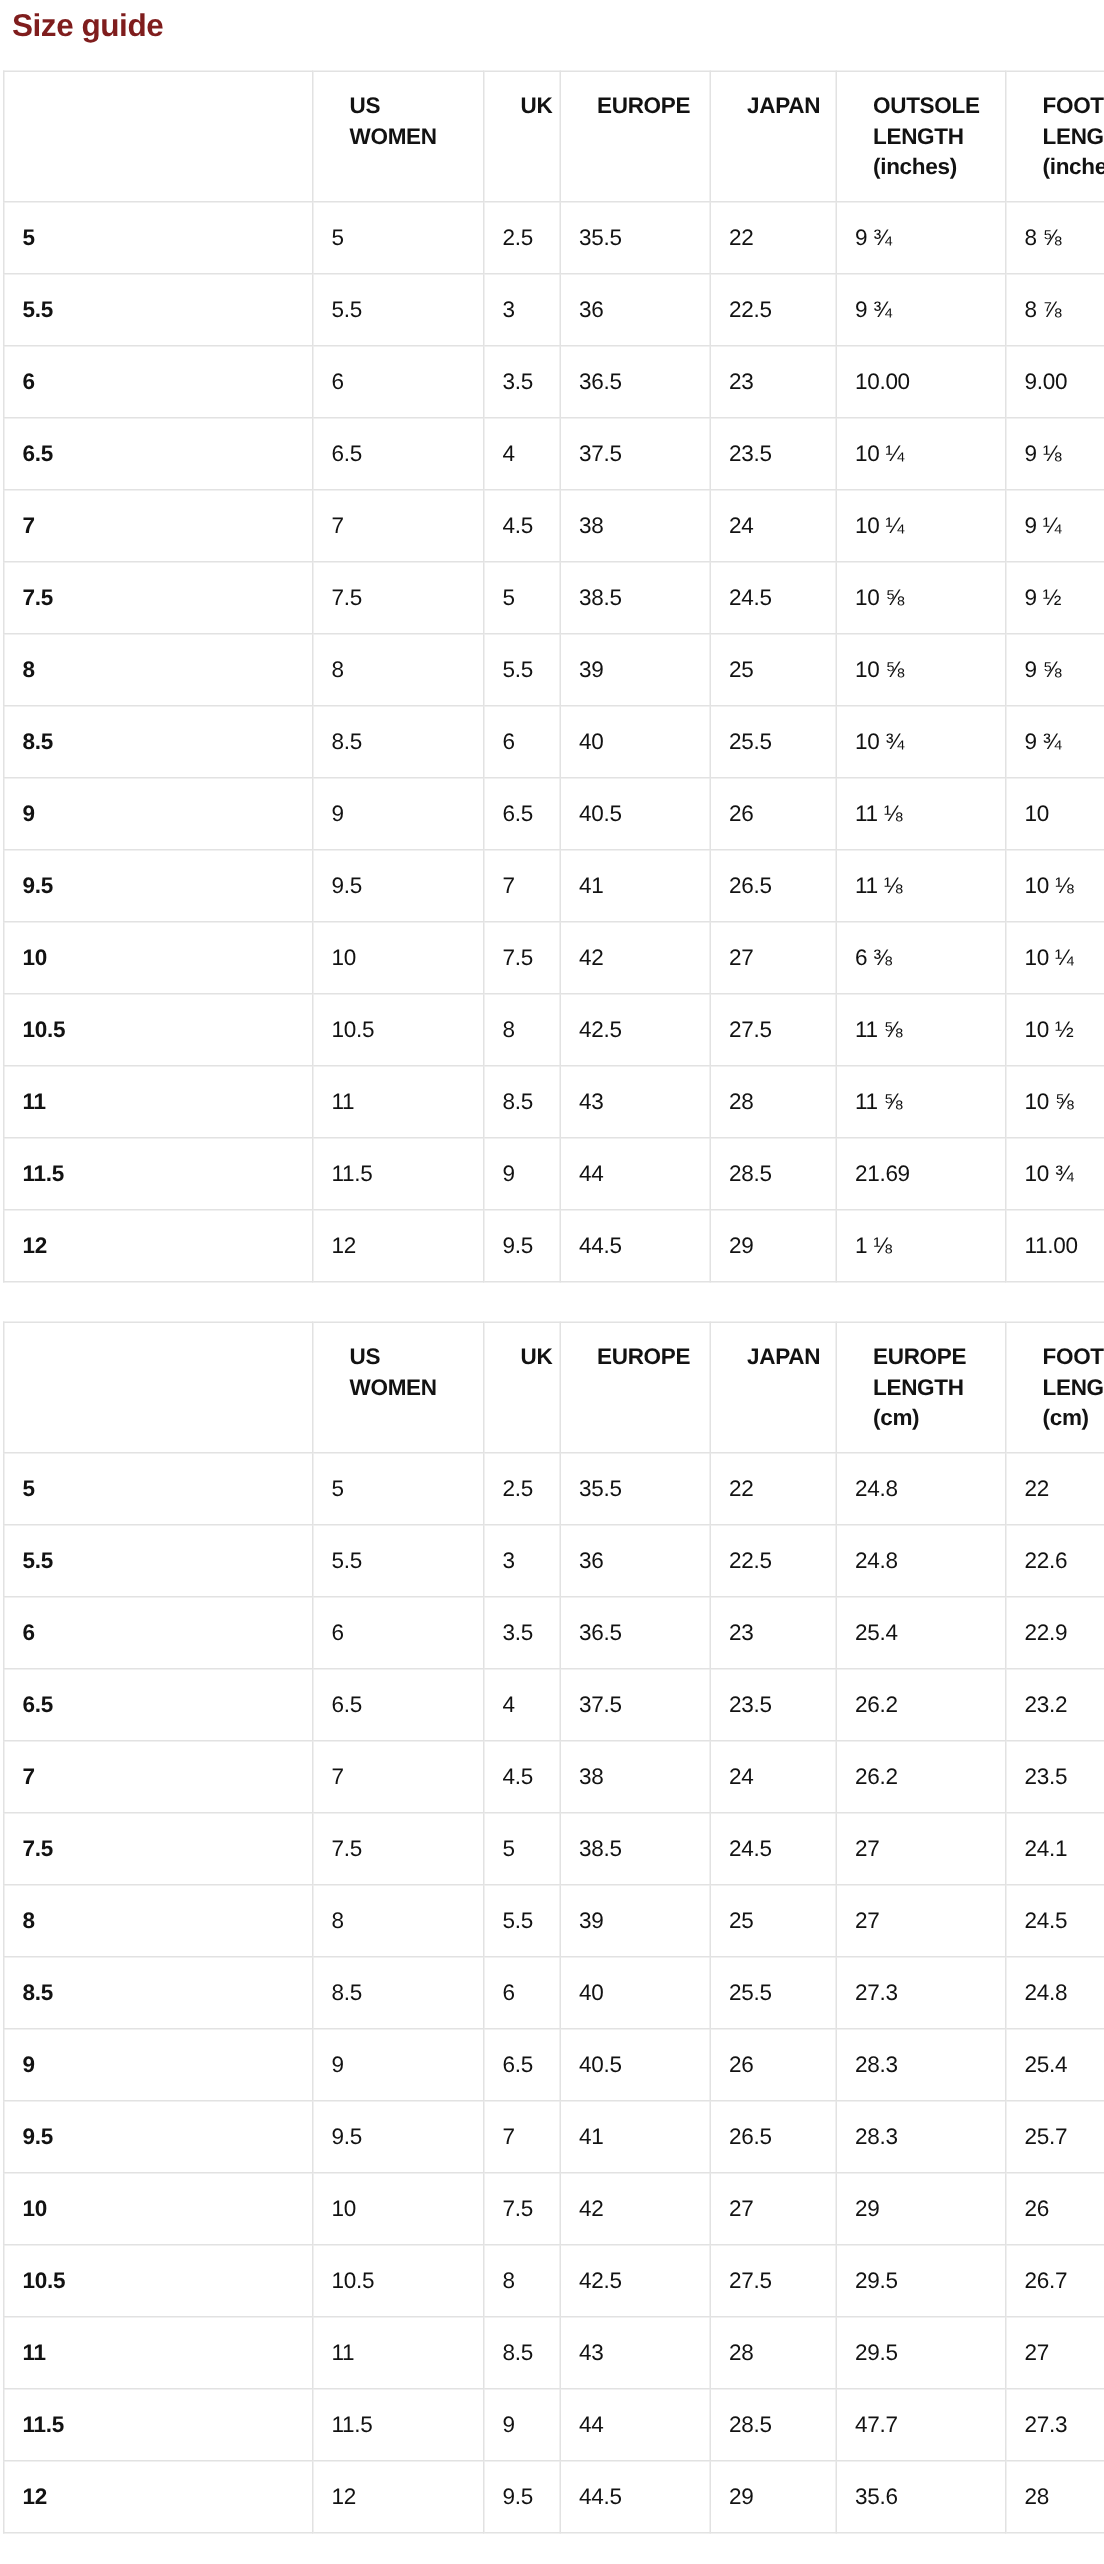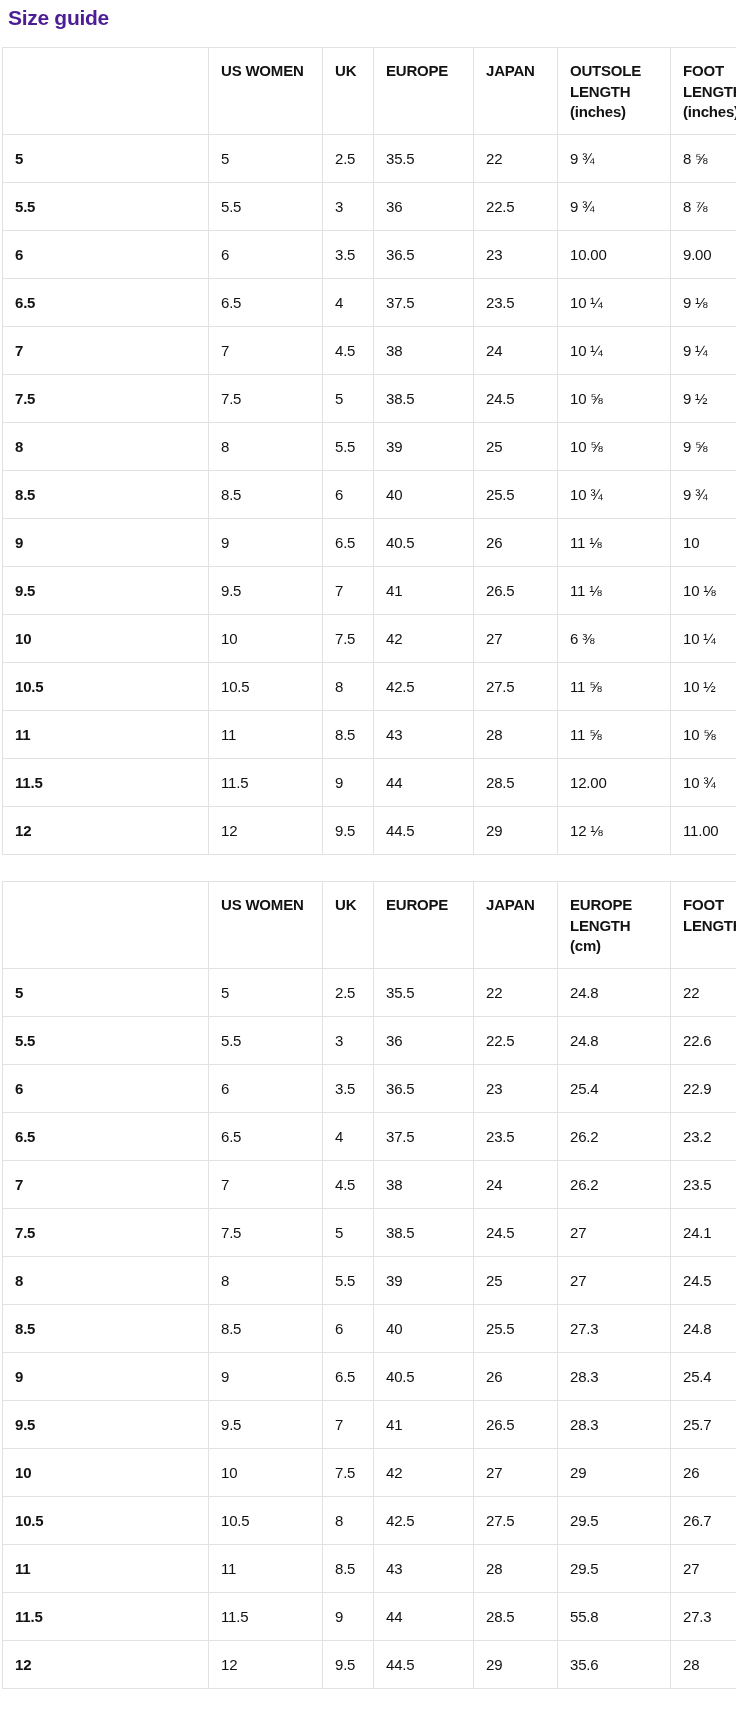--- a/index.html
+++ b/index.html
@@ -11,40 +11,40 @@
     background: #ffffff;
     color: #121212;
     font-family: "Liberation Sans", "DejaVu Sans", sans-serif;
   }
   .page { padding: 6px 0 0 2px; }
   .page-title {
     font-size: 21px;
     font-weight: 700;
     letter-spacing: -0.3px;
     margin: 0 0 17px 6px;
-    color: #4c1d95;
+    color: #7f1d1d;
   }
   table.size-table {
     border-collapse: collapse;
     table-layout: fixed;
     width: 788px;            
   }
   table.size-table + table.size-table { margin-top: 26px; }
   .size-table th, .size-table td {
     border: 1px solid #e2e2e2;
     text-align: left;
     font-size: 15px;
     letter-spacing: -0.2px;
     overflow: hidden;
     white-space: normal;
   }
   .size-table th {
     font-weight: 700;
     vertical-align: top;
-    padding: 13px 10px 10px 12px;
+    padding: 13px 10px 10px 24px;
     height: 87px;
     line-height: 1.38;
   }
   .size-table td {
     height: 48px;
     vertical-align: middle;
     padding: 2px 8px 2px 12px;
     font-weight: 400;
   }
   .size-table td.row-label { font-weight: 700; }
@@ -193,30 +193,30 @@
           <td class="size-cell">28</td>
           <td class="size-cell">11 ⅝</td>
           <td class="size-cell">10 ⅝</td>
         </tr>
         <tr>
           <td class="row-label">11.5</td>
           <td class="size-cell">11.5</td>
           <td class="size-cell">9</td>
           <td class="size-cell">44</td>
           <td class="size-cell">28.5</td>
-          <td class="size-cell">12.00</td>
+          <td class="size-cell">21.69</td>
           <td class="size-cell">10 ¾</td>
         </tr>
         <tr>
           <td class="row-label">12</td>
           <td class="size-cell">12</td>
           <td class="size-cell">9.5</td>
           <td class="size-cell">44.5</td>
           <td class="size-cell">29</td>
-          <td class="size-cell">12 ⅛</td>
+          <td class="size-cell">1 ⅛</td>
           <td class="size-cell">11.00</td>
         </tr>
       </tbody>
     </table>
 
   <table class="size-table">
       <colgroup>
         <col style="width: 206px;">
         <col style="width: 114px;">
         <col style="width: 51px;">
@@ -353,21 +353,21 @@
           <td class="size-cell">28</td>
           <td class="size-cell">29.5</td>
           <td class="size-cell">27</td>
         </tr>
         <tr>
           <td class="row-label">11.5</td>
           <td class="size-cell">11.5</td>
           <td class="size-cell">9</td>
           <td class="size-cell">44</td>
           <td class="size-cell">28.5</td>
-          <td class="size-cell">55.8</td>
+          <td class="size-cell">47.7</td>
           <td class="size-cell">27.3</td>
         </tr>
         <tr>
           <td class="row-label">12</td>
           <td class="size-cell">12</td>
           <td class="size-cell">9.5</td>
           <td class="size-cell">44.5</td>
           <td class="size-cell">29</td>
           <td class="size-cell">35.6</td>
           <td class="size-cell">28</td>

